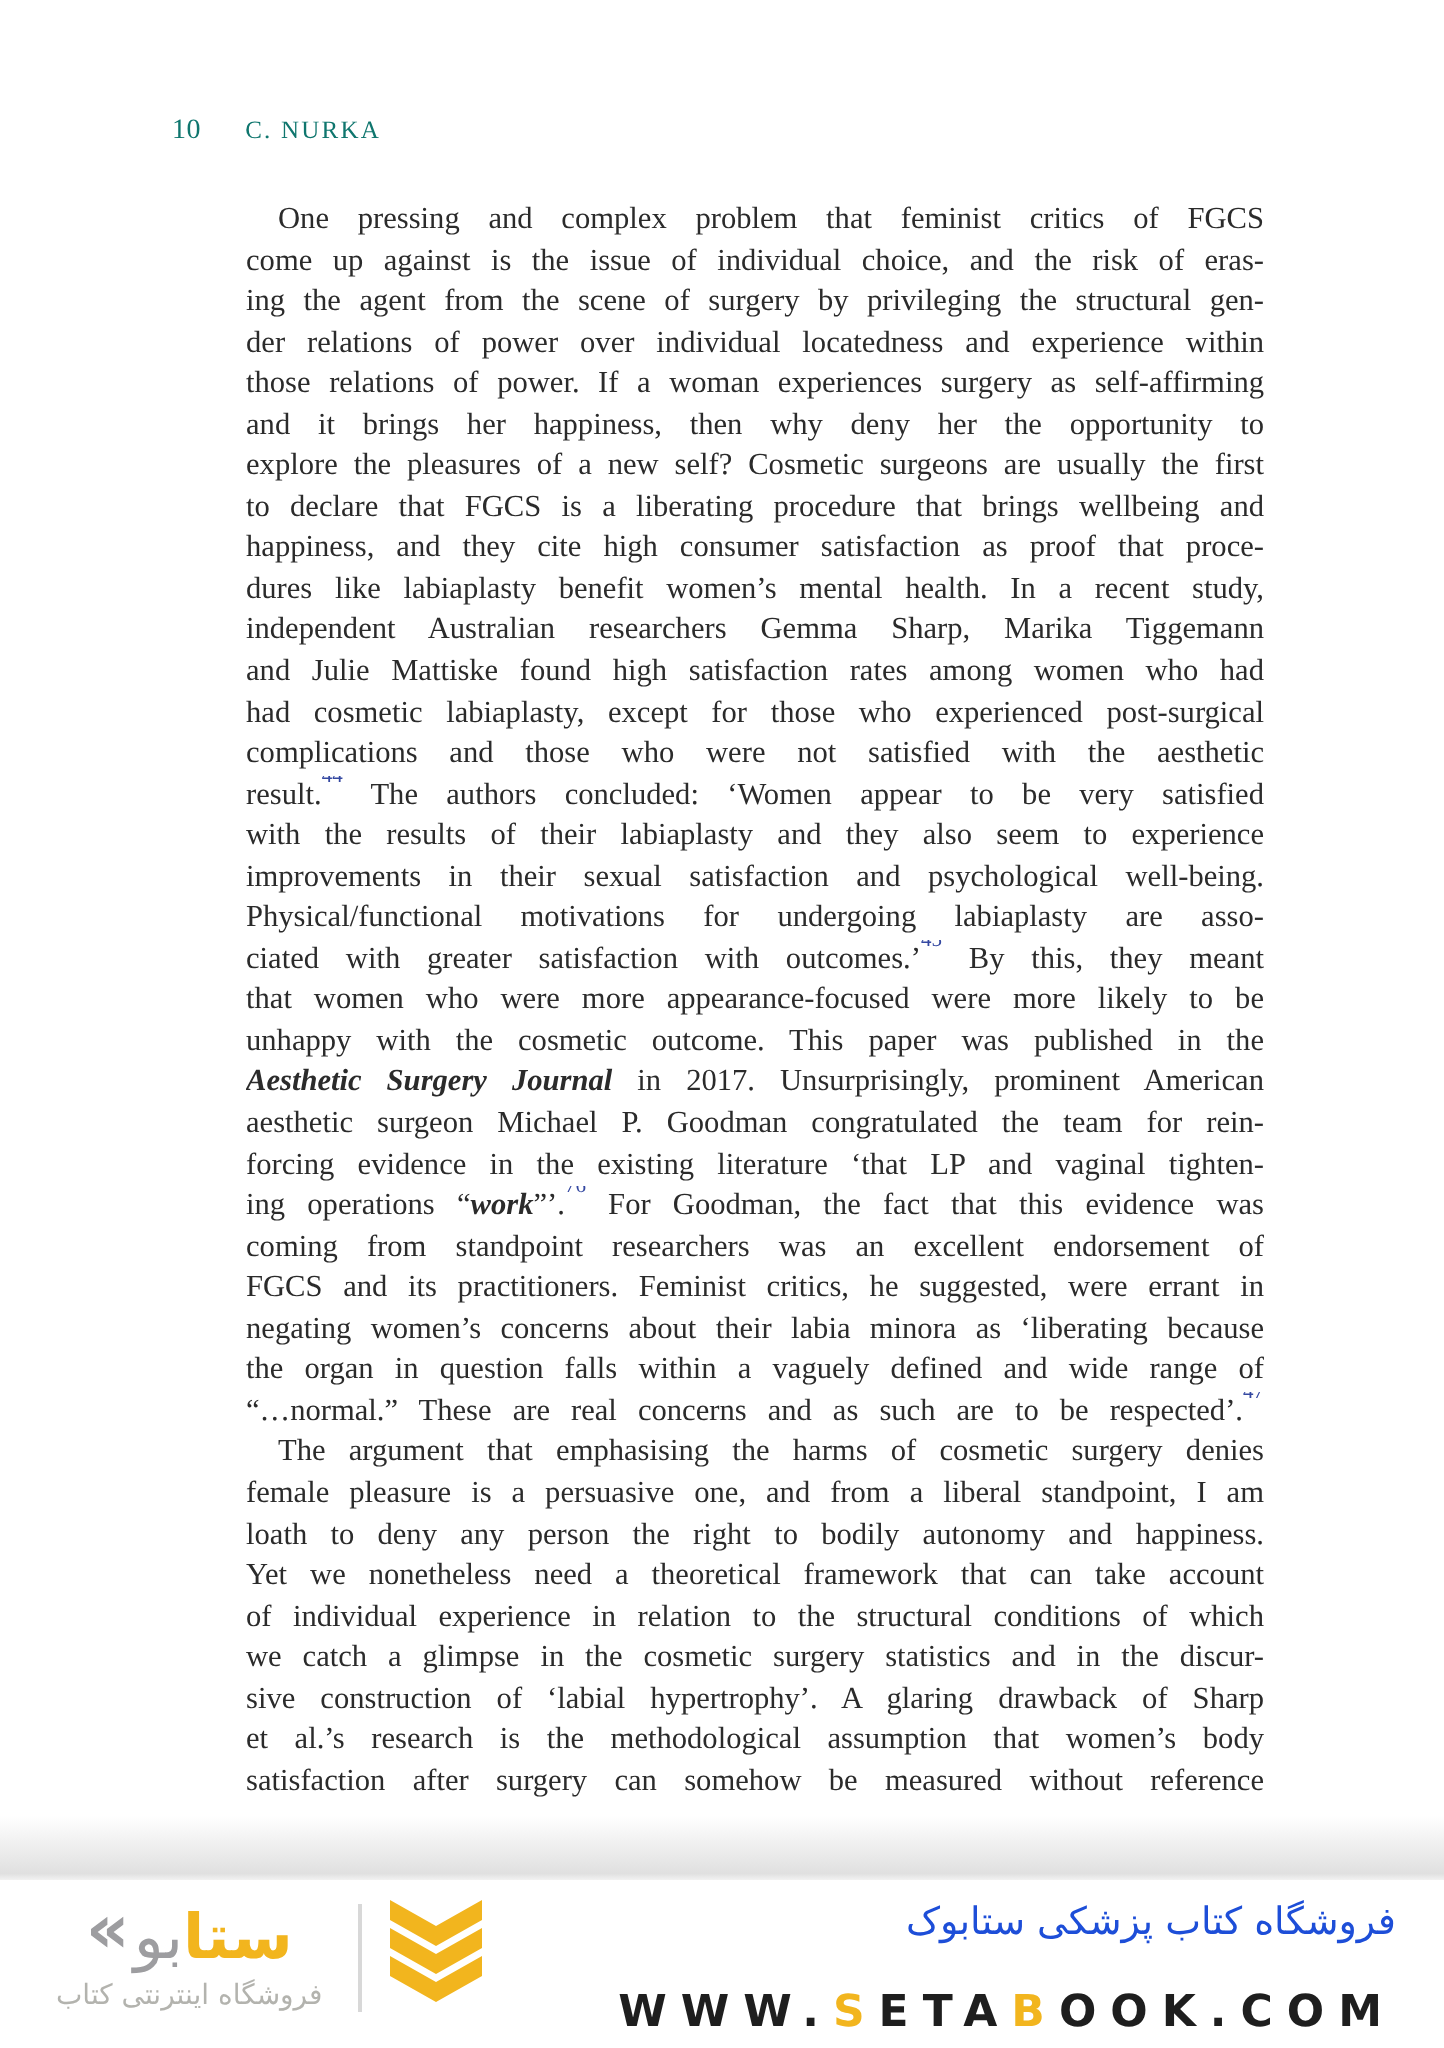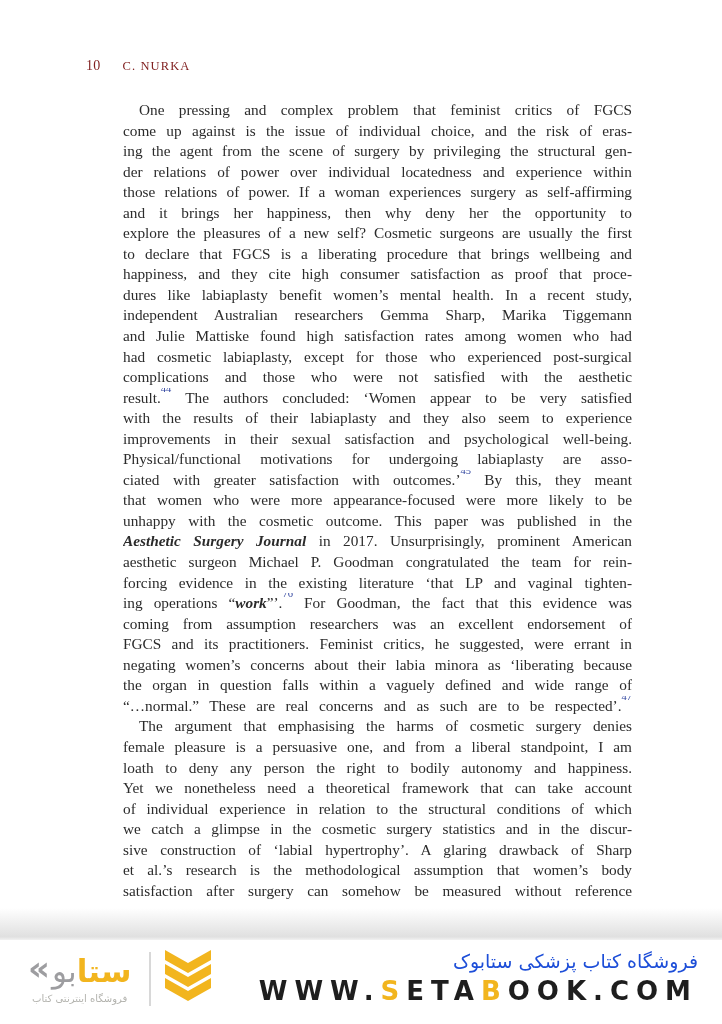--- a/index.html
+++ b/index.html
@@ -11,21 +11,21 @@
     background: #ffffff;
     overflow: hidden;
     font-family: "Liberation Serif", "DejaVu Serif", serif;
   }
   
   .running-head {
     position: absolute;
     left: 86px;
     top: 58px;
     font-size: 14px;
-    color: #7f1d1d;
+    color: #0f766e;
     letter-spacing: 0.3px;
   }
   .running-head .pagenum { margin-right: 22px; }
   .running-head .author { font-size: 12.5px; letter-spacing: 1.1px; }
   
   .body-text {
     position: absolute;
     left: 84px;
     top: 100px;
     width: 548px;
@@ -73,40 +73,40 @@
     align-items: center;
   }
   .wordmark-area { display: flex; flex-direction: column; align-items: center; }
   .wordmark { display: flex; align-items: center; direction: ltr; }
   .wordmark .guillemet {
     color: #9d9da0; font-size: 34px; font-weight: bold; line-height: 1;
     margin-right: 2px; transform: translateY(-4px);
   }
   .wordmark .gray-part  { color: #9d9da0; font-size: 31px; font-weight: normal; line-height: 1.1; text-align: center; }
   .wordmark .yellow-part{ color: #f2b51e; font-size: 31px; font-weight: bold; line-height: 1.1; }
-  .logo-caption { color: #b3b3ae; font-size: 10px; margin-top: 4px; letter-spacing: 0.2px; }
+  .logo-caption { color: #b3b3ae; font-size: 14px; margin-top: 4px; letter-spacing: 0.2px; }
   .logo-divider {
     width: 2px; height: 54px; background: #d8d8d8;
     margin: 0 14px 0 18px;
   }
   .chevron-emblem { display: block; }
   .footer-right {
     position: absolute;
     right: 24px; top: 6px;
     text-align: right;
   }
   .store-title {
     color: #1d4ed8;
     font-size: 19px;
     line-height: 30px;
     direction: rtl;
   }
   .footer-url {
-    margin-top: 0;
-    font-size: 26px;
+    margin-top: 18px;
+    font-size: 22px;
     font-weight: bold;
     letter-spacing: 7px;
     color: #1e1e1e;
     cursor: pointer;
     white-space: nowrap;
     text-align: right;
   }
   .footer-url .accent { color: #f2b51e; }
 </style>
 </head>
@@ -137,21 +137,21 @@
       <div class="line">with the results of their labiaplasty and they also seem to experience</div>
       <div class="line">improvements in their sexual satisfaction and psychological well-being.</div>
       <div class="line">Physical/functional motivations for undergoing labiaplasty are asso-</div>
       <div class="line">ciated with greater satisfaction with outcomes.’<sup class="fn">45</sup> By this, they meant</div>
       <div class="line">that women who were more appearance-focused were more likely to be</div>
       <div class="line">unhappy with the cosmetic outcome. This paper was published in the</div>
       <div class="line"><em>Aesthetic Surgery Journal</em> in 2017. Unsurprisingly, prominent American</div>
       <div class="line">aesthetic surgeon Michael P. Goodman congratulated the team for rein-</div>
       <div class="line">forcing evidence in the existing literature ‘that LP and vaginal tighten-</div>
       <div class="line">ing operations “<em>work</em>”’.<sup class="fn">76</sup> For Goodman, the fact that this evidence was</div>
-      <div class="line">coming from assumption researchers was an excellent endorsement of</div>
+      <div class="line">coming from standpoint researchers was an excellent endorsement of</div>
       <div class="line">FGCS and its practitioners. Feminist critics, he suggested, were errant in</div>
       <div class="line">negating women’s concerns about their labia minora as ‘liberating because</div>
       <div class="line">the organ in question falls within a vaguely defined and wide range of</div>
       <div class="line">“…normal.” These are real concerns and as such are to be respected’.<sup class="fn">47</sup></div>
       <div class="line indent">The argument that emphasising the harms of cosmetic surgery denies</div>
       <div class="line">female pleasure is a persuasive one, and from a liberal standpoint, I am</div>
       <div class="line">loath to deny any person the right to bodily autonomy and happiness.</div>
       <div class="line">Yet we nonetheless need a theoretical framework that can take account</div>
       <div class="line">of individual experience in relation to the structural conditions of which</div>
       <div class="line">we catch a glimpse in the cosmetic surgery statistics and in the discur-</div>

